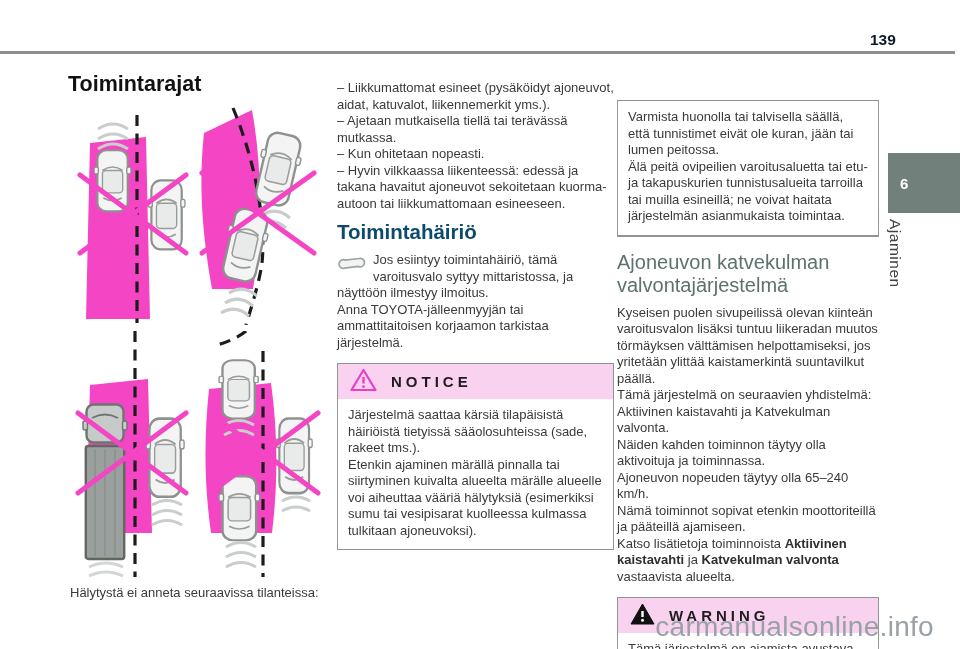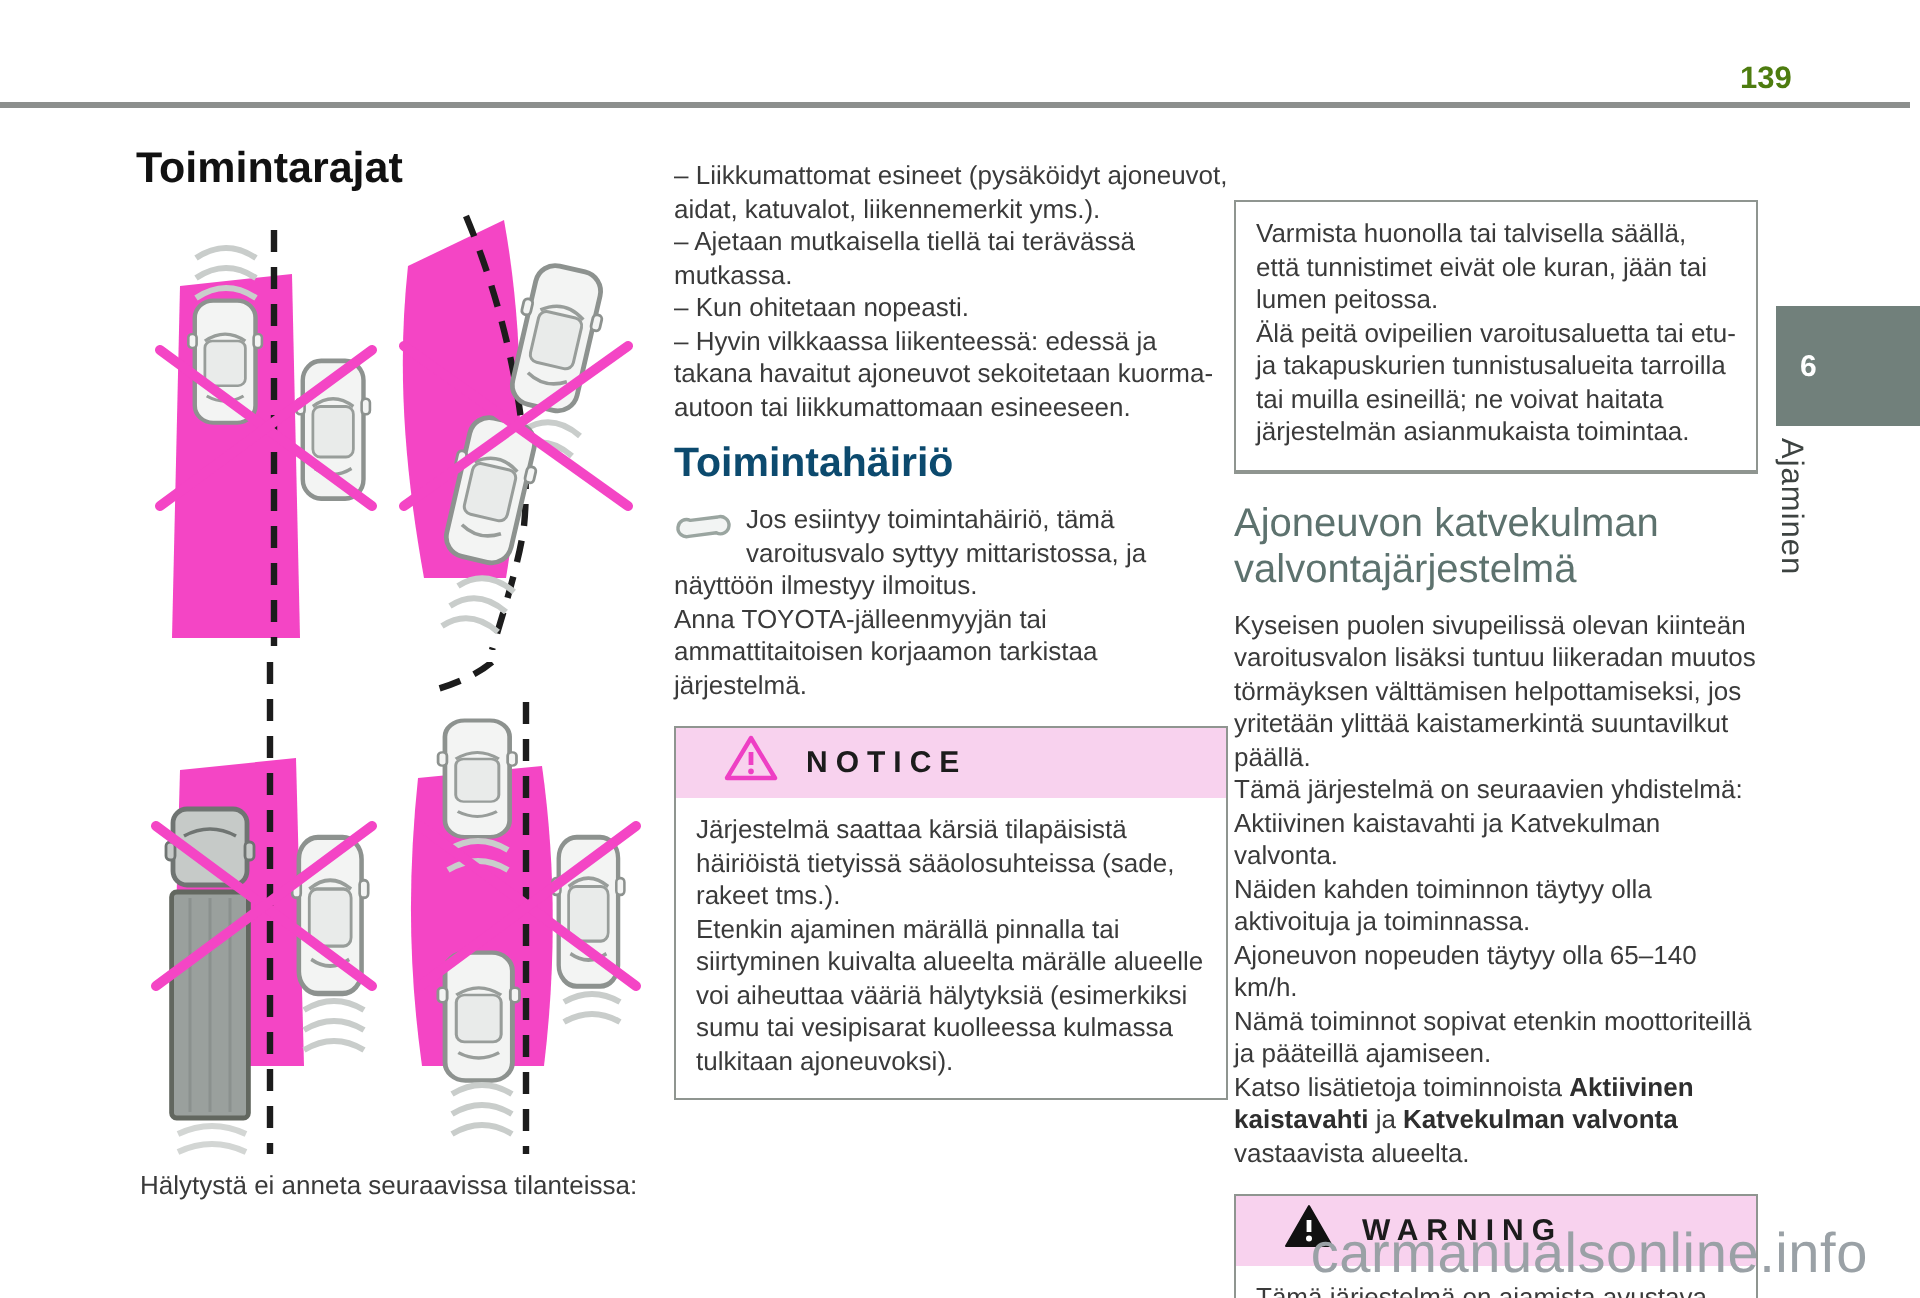--- a/index.html
+++ b/index.html
@@ -4,21 +4,21 @@
 <style>
   * { margin:0; padding:0; box-sizing:border-box; }
   html,body { width:960px; height:649px; }
   body {
     position:relative; overflow:hidden; background:#ffffff;
     font-family:"Liberation Sans","DejaVu Sans",sans-serif;
     color:#3a3a3a;
   }
   .page-number {
     position:absolute; left:870px; top:31px; width:40px;
-    font-size:15.5px; font-weight:bold; color:#4d7c0f;
+    font-size:15.5px; font-weight:bold; color:#0f172a;
   }
   .top-rule {
     position:absolute; left:0; top:51px; width:955px; height:3px; background:#8c8f8d;
   }
   .chapter-tab {
     position:absolute; left:888px; top:153px; width:72px; height:60px;
     background:#71807b; display:flex; align-items:center; padding-left:12px;
   }
   .chapter-tab span { color:#ffffff; font-weight:bold; font-size:15px; }
   .chapter-label {
@@ -43,21 +43,21 @@
 
   .illus { display:block; margin-top:6px; }
 
   .wrench-wrap { float:left; width:30px; height:20px; margin:2px 6px 2px 0; }
 
   .box { border:1px solid #8f9590; margin-top:12px; background:#fff; }
   .box.info-box { border-bottom-width:2px; margin-top:20px; }
   .box.warning-box { border-bottom-width:3px; }
   .box-head {
     display:flex; align-items:center; gap:14px;
-    background:#f8d2ee; padding:6px 24px; height:35px;
+    background:#f8d2ee; padding:6px 12px; height:35px;
   }
   .box-title { font-weight:bold; font-size:15px; letter-spacing:4px; color:#1c1c1c; }
   .box-body { padding:8px 10px 10px 10px; }
   .box-body div { font-size:13px; line-height:16.5px; }
 
   b { font-weight:bold; color:#2e2e2e; }
 </style>
 </head>
 <body>
 
@@ -238,21 +238,21 @@
       <div>Varmista huonolla tai talvisella säällä, että tunnistimet eivät ole kuran, jään tai lumen peitossa.</div>
       <div>Älä peitä ovipeilien varoitusaluetta tai etu- ja takapuskurien tunnistusalueita tarroilla tai muilla esineillä; ne voivat haitata järjestelmän asianmukaista toimintaa.</div>
     </div>
   </div>
 
   <h2 class="teal-head">Ajoneuvon katvekulman valvontajärjestelmä</h2>
 
   <div class="para">Kyseisen puolen sivupeilissä olevan kiinteän varoitusvalon lisäksi tuntuu liikeradan muutos törmäyksen välttämisen helpottamiseksi, jos yritetään ylittää kaistamerkintä suuntavilkut päällä.</div>
   <div class="para">Tämä järjestelmä on seuraavien yhdistelmä: Aktiivinen kaistavahti ja Katvekulman valvonta.</div>
   <div class="para">Näiden kahden toiminnon täytyy olla aktivoituja ja toiminnassa.</div>
-  <div class="para">Ajoneuvon nopeuden täytyy olla 65–140 km/h.</div>
+  <div class="para">Ajoneuvon nopeuden täytyy olla 65–240 km/h.</div>
   <div class="para">Nämä toiminnot sopivat etenkin moottoriteillä ja pääteillä ajamiseen.</div>
   <div class="para">
     <span>Katso lisätietoja toiminnoista </span><b>Aktiivinen kaistavahti</b><span> ja </span><b>Katvekulman valvonta</b><span> vastaavista alueelta.</span>
   </div>
 
   <div class="box warning-box">
     <div class="box-head">
       <span>
         <svg width="25" height="22" viewBox="0 0 25 22">
           <path d="M12.5,1 L24,21 L1,21 Z" fill="#111111" stroke="#111111" stroke-linejoin="round"></path>

